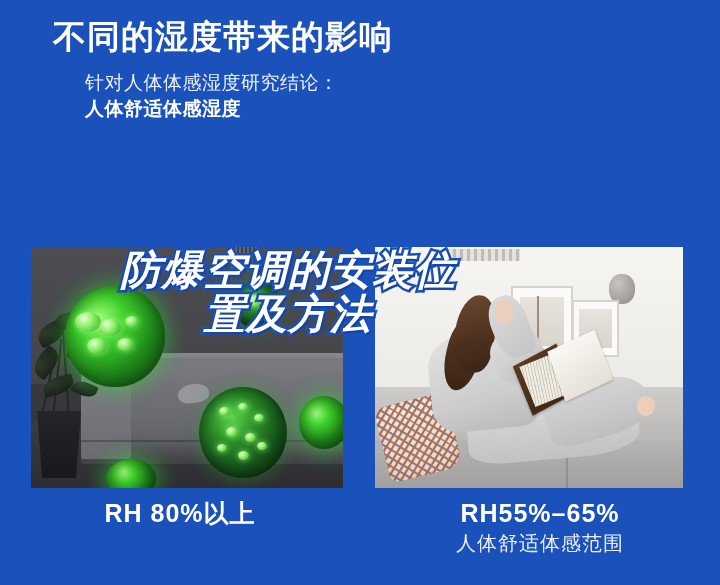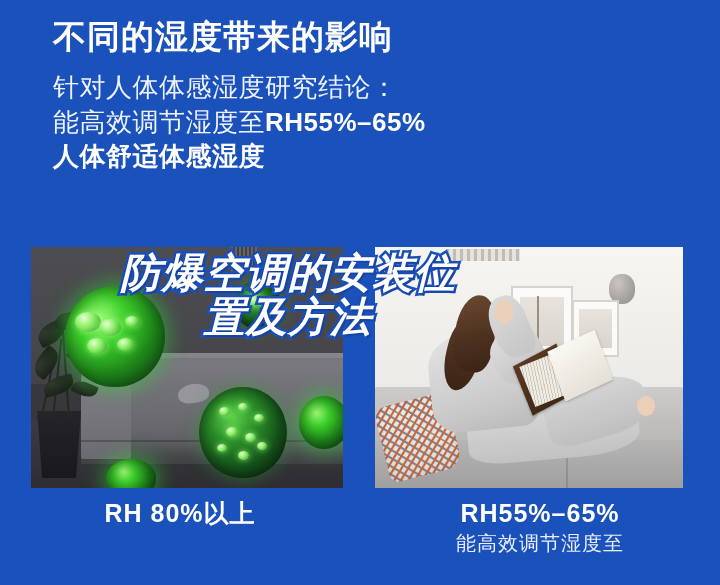--- a/index.html
+++ b/index.html
@@ -35,25 +35,26 @@
     line-height: 1.28;
     margin: 0 0 12px 0;
     white-space: nowrap;
   }
   .body-lines {
     margin: 0;
     padding: 0;
     list-style: none;
   }
   .body-lines li {
-    font-size: 26px;
+    font-size: 19px;
     color: #eef2fb;
     line-height: 1.33;
     white-space: nowrap;
     letter-spacing: 0.5px;
+    margin-left: 32px;
   }
   .body-lines li.em {
     font-weight: bold;
     color: #ffffff;
   }
   .body-lines li .strong {
     font-weight: bold;
     color: #ffffff;
   }
 
@@ -292,20 +293,21 @@
     line-height: 1.07;
     color: #ffffff;
     letter-spacing: 1px;
     padding: 0 108px;
     box-sizing: border-box;
     -webkit-text-stroke: 5px #1a51ba;
     paint-order: stroke fill;
     text-shadow:
       2px 2px 0 rgba(20,60,150,.55),
       -1px -1px 0 rgba(20,60,150,.35);
+    font-family: Liberation Mono, monospace;
   }
 
   
   .captions {
     position: absolute;
     left: 0;
     top: 498px;
     width: 720px;
     height: 80px;
     display: flex;
@@ -334,21 +336,20 @@
 </head>
 <body>
 
 <div id="poster">
 
   <div class="heading-block">
     <h1 class="poster-title">不同的湿度带来的影响</h1>
 
     <ul class="body-lines">
       <li>针对人体体感湿度研究结论：</li>
-      <li><span>能高效调节湿度至</span><span class="strong">RH55%–65%</span></li>
       <li class="em">人体舒适体感湿度</li>
     </ul>
   </div>
 
   <div class="photo-row">
 
     <div class="photo left">
       <div class="room-dark">
         <div class="rd-wall"></div>
         <div class="rd-lamp"></div>
@@ -437,17 +438,17 @@
   </div>
 
   <div class="overlay-title">防爆空调的安装位置及方法</div>
 
   <div class="captions">
     <div class="caption">
       <div class="cap-main">RH 80%以上</div>
     </div>
     <div class="caption">
       <div class="cap-main">RH55%–65%</div>
-      <div class="cap-sub">能高效调节湿度至</div>
+      <div class="cap-sub">人体舒适体感范围</div>
     </div>
   </div>
 
 </div>
 
 </body></html>

